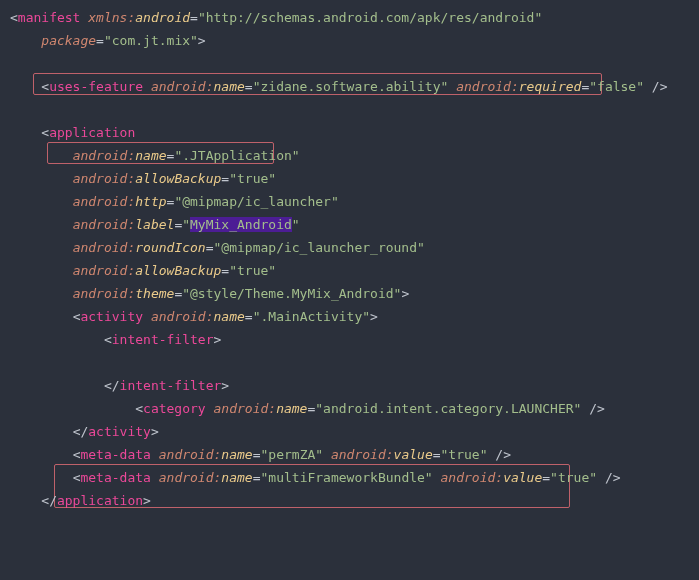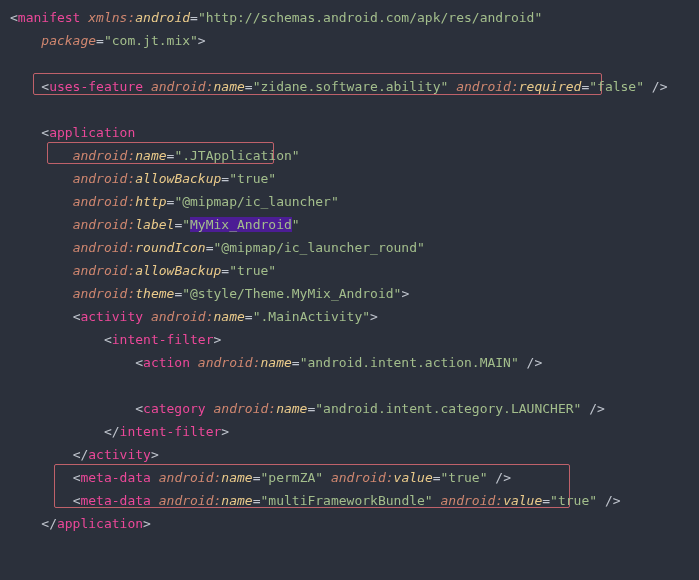--- a/index.html
+++ b/index.html
@@ -54,23 +54,22 @@
 <div class="line">    <span class="punct">&lt;</span><span class="tag">application</span></div>
 <div class="line">        <span class="attr-ns">android</span><span class="attr-ns">:</span><span class="attr-name">name</span><span class="punct">=</span><span class="string">".JTApplication"</span></div>
 <div class="line">        <span class="attr-ns">android</span><span class="attr-ns">:</span><span class="attr-name">allowBackup</span><span class="punct">=</span><span class="string">"true"</span></div>
 <div class="line">        <span class="attr-ns">android</span><span class="attr-ns">:</span><span class="attr-name">http</span><span class="punct">=</span><span class="string">"@mipmap/ic_launcher"</span></div>
 <div class="line">        <span class="attr-ns">android</span><span class="attr-ns">:</span><span class="attr-name">label</span><span class="punct">=</span><span class="string">"</span><span class="string sel">MyMix_Android</span><span class="string">"</span></div>
 <div class="line">        <span class="attr-ns">android</span><span class="attr-ns">:</span><span class="attr-name">roundIcon</span><span class="punct">=</span><span class="string">"@mipmap/ic_launcher_round"</span></div>
 <div class="line">        <span class="attr-ns">android</span><span class="attr-ns">:</span><span class="attr-name">allowBackup</span><span class="punct">=</span><span class="string">"true"</span></div>
 <div class="line">        <span class="attr-ns">android</span><span class="attr-ns">:</span><span class="attr-name">theme</span><span class="punct">=</span><span class="string">"@style/Theme.MyMix_Android"</span><span class="punct">&gt;</span></div>
 <div class="line">        <span class="punct">&lt;</span><span class="tag">activity</span> <span class="attr-ns">android</span><span class="attr-ns">:</span><span class="attr-name">name</span><span class="punct">=</span><span class="string">".MainActivity"</span><span class="punct">&gt;</span></div>
 <div class="line">            <span class="punct">&lt;</span><span class="tag">intent-filter</span><span class="punct">&gt;</span></div>
-<div class="line">                <span class="punct">&lt;</span><span class="tag">action</span> <span class="attr-ns">android</span><span class="attr-ns">:</span><span class="attr-name">name</span><span class="punct">=</span><span class="string">"android.intent.action.MAIN"</span> <span class="punct">/&gt;</span></div>
 <div class="line">&nbsp;</div>
+<div class="line">            <span class="punct">&lt;/</span><span class="tag">intent-filter</span><span class="punct">&gt;</span></div>
 <div class="line">                <span class="punct">&lt;</span><span class="tag">category</span> <span class="attr-ns">android</span><span class="attr-ns">:</span><span class="attr-name">name</span><span class="punct">=</span><span class="string">"android.intent.category.LAUNCHER"</span> <span class="punct">/&gt;</span></div>
-<div class="line">            <span class="punct">&lt;/</span><span class="tag">intent-filter</span><span class="punct">&gt;</span></div>
 <div class="line">        <span class="punct">&lt;/</span><span class="tag">activity</span><span class="punct">&gt;</span></div>
 <div class="line">        <span class="punct">&lt;</span><span class="tag">meta-data</span> <span class="attr-ns">android</span><span class="attr-ns">:</span><span class="attr-name">name</span><span class="punct">=</span><span class="string">"permZA"</span> <span class="attr-ns">android</span><span class="attr-ns">:</span><span class="attr-name">value</span><span class="punct">=</span><span class="string">"true"</span> <span class="punct">/&gt;</span></div>
 <div class="line">        <span class="punct">&lt;</span><span class="tag">meta-data</span> <span class="attr-ns">android</span><span class="attr-ns">:</span><span class="attr-name">name</span><span class="punct">=</span><span class="string">"multiFrameworkBundle"</span> <span class="attr-ns">android</span><span class="attr-ns">:</span><span class="attr-name">value</span><span class="punct">=</span><span class="string">"true"</span> <span class="punct">/&gt;</span></div>
 <div class="line">    <span class="punct">&lt;/</span><span class="tag">application</span><span class="punct">&gt;</span></div>
 <div class="line">&nbsp;</div>
 
 </div>
 
 </body></html>

